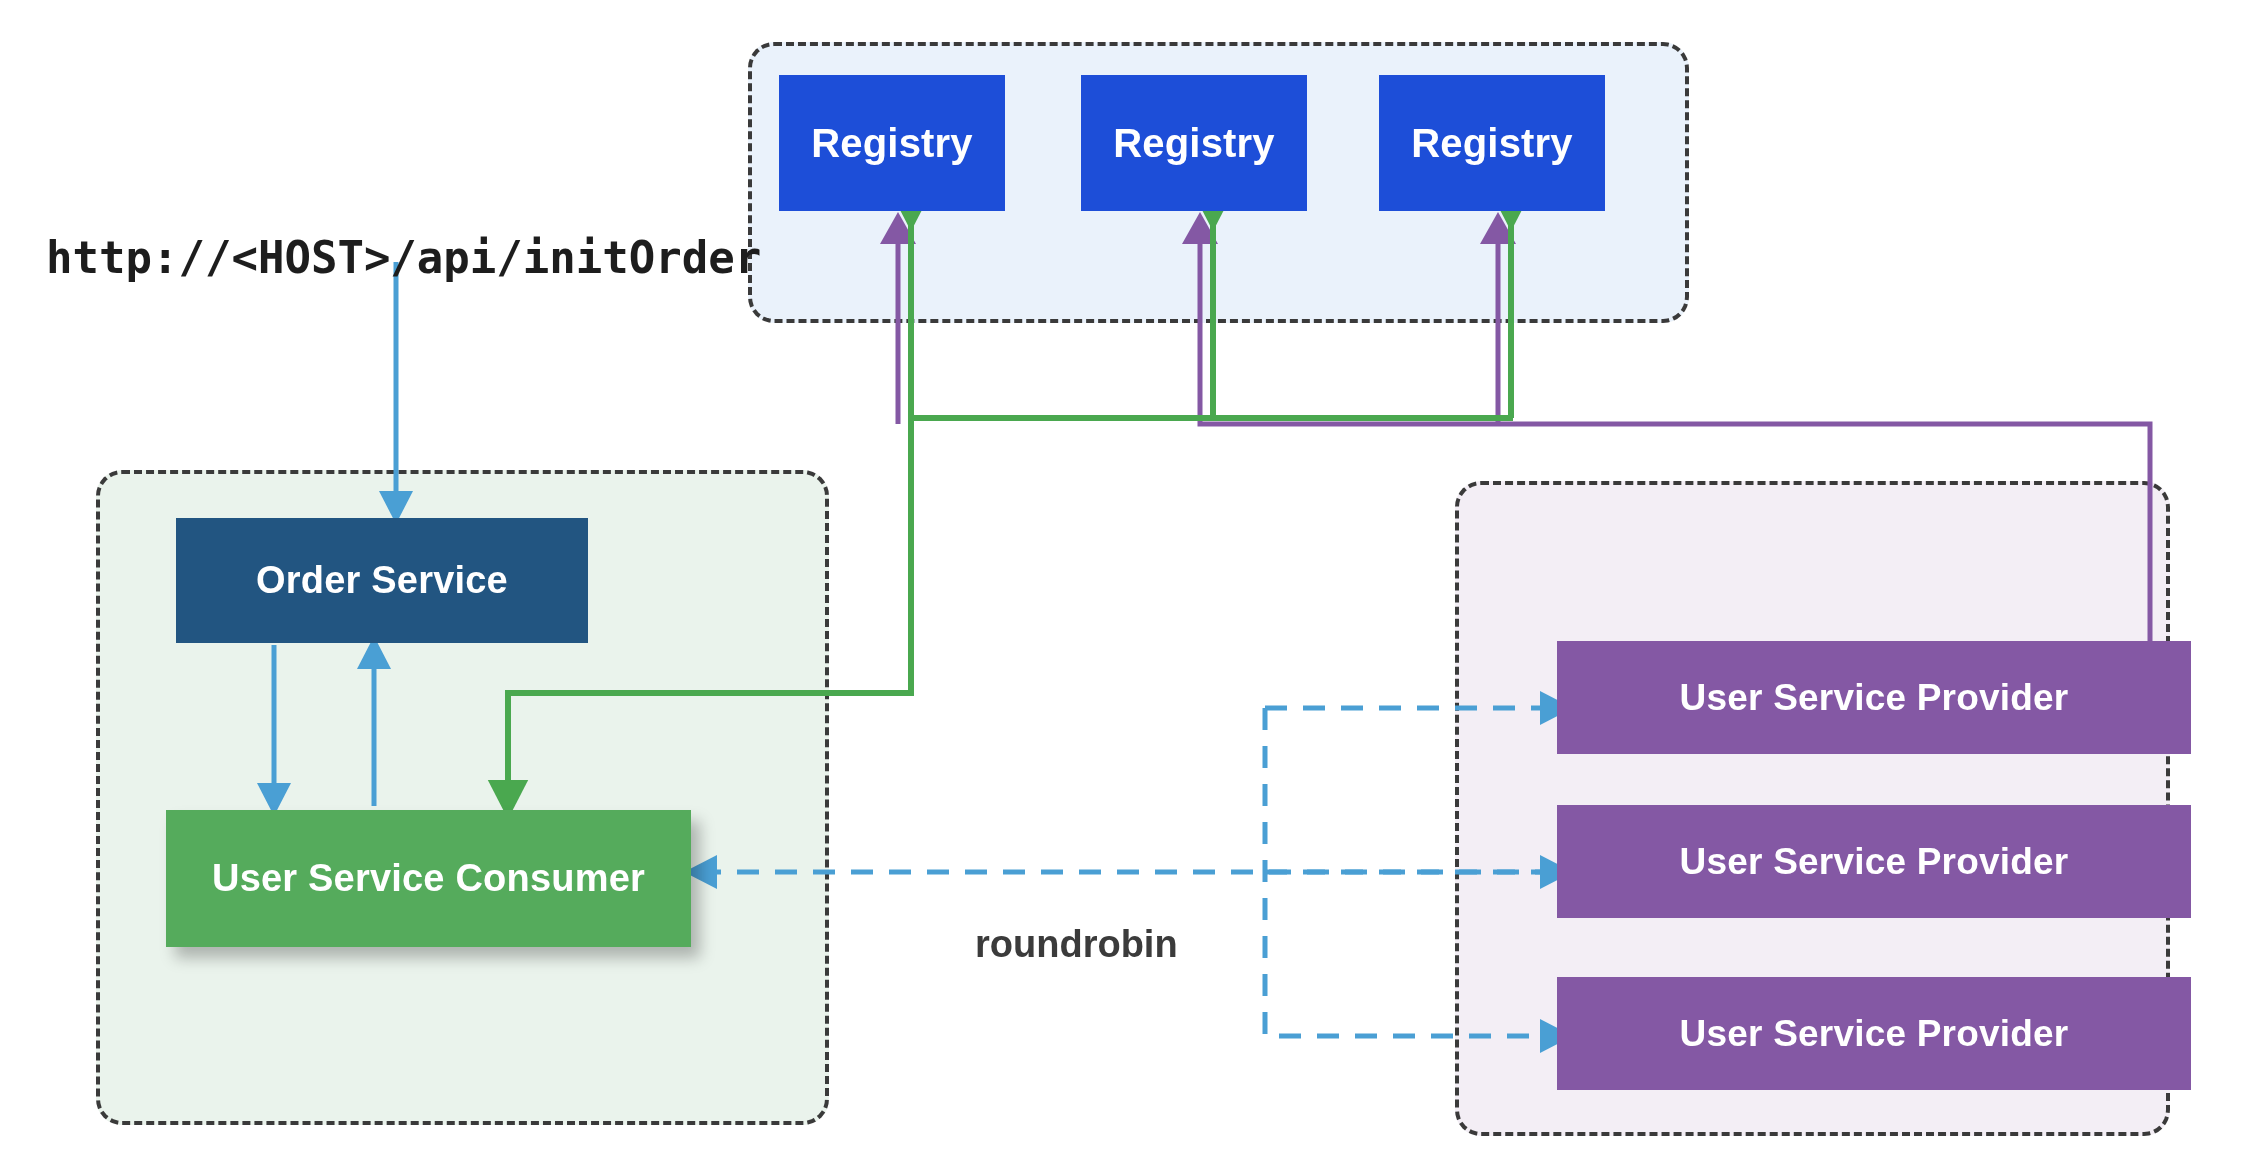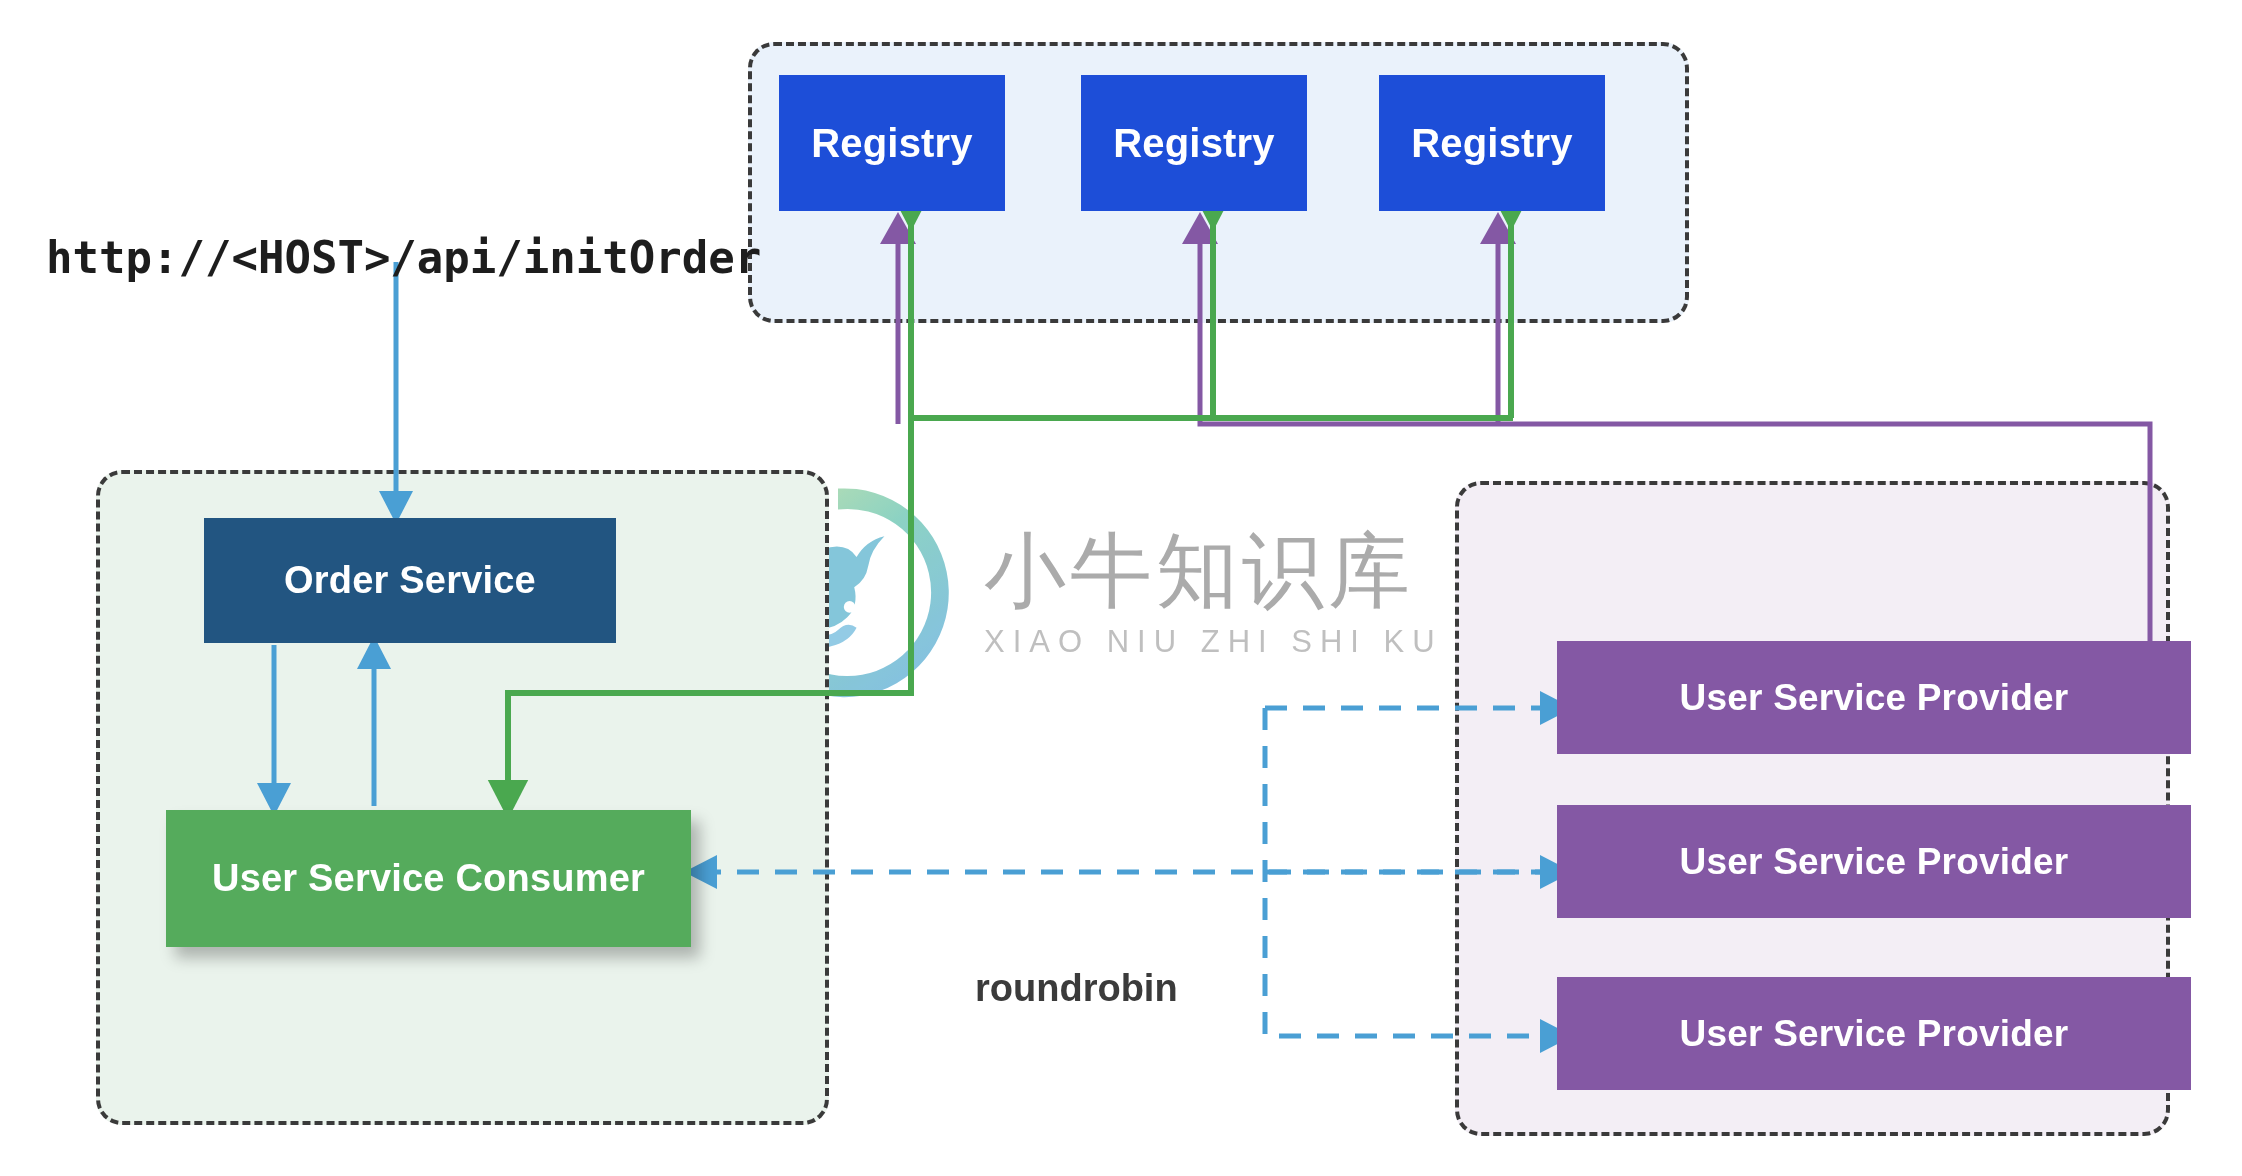--- a/index.html
+++ b/index.html
@@ -66,21 +66,21 @@
     width: 226px;
     height: 136px;
     background: #1d4ed8;
     font-size: 40px;
   }
   #registry-0 { left: 779px; }
   #registry-1 { left: 1081px; }
   #registry-2 { left: 1379px; }
 
   #order-service {
-    left: 204px;  top: 518px;
+    left: 176px;  top: 518px;
     width: 412px; height: 125px;
     background: #225581;
     font-size: 38px;
   }
   #user-service-consumer {
     left: 166px;  top: 810px;
     width: 525px; height: 137px;
     background: #55ab5c;
     font-size: 38px;
     box-shadow: 9px 11px 14px rgba(0,0,0,.26);
@@ -108,21 +108,20 @@
     white-space: nowrap;
   }
   #roundrobin-label {
     position: absolute;
     left: 975px;
     top: 923px;
     font-size: 38px;
     font-weight: bold;
     color: #3b3b3b;
     white-space: nowrap;
-    margin-top: 44px;
   }
 
   
   #watermark {
     position: absolute;
     left: 722px;
     top: 468px;
     width: 700px;
     height: 250px;
     display: flex;
@@ -153,43 +152,20 @@
     letter-spacing: 8px;
     margin-top: 14px;
     white-space: nowrap;
   }
 </style>
 </head>
 <body>
 
 <div id="canvas">
 
-  <div id="watermark">
-    <svg id="watermark-mark" viewBox="0 0 200 200">
-      <defs>
-        <linearGradient id="wmGrad" x1="0" y1="0" x2="0.75" y2="1">
-          <stop offset="0%" stop-color="#b9dda0"></stop>
-          <stop offset="45%" stop-color="#79cbb9"></stop>
-          <stop offset="100%" stop-color="#6fb6dd"></stop>
-        </linearGradient>
-      </defs>
-      <path d="M100 10 A90 90 0 1 1 26 142 L44 132 A72 72 0 1 0 100 28 Z" fill="url(#wmGrad)"></path>
-      <path d="M55 52 q16 4 26 18 q6 -10 18 -10 q11 0 17 9 q8 -14 24 -18
-               q-12 12 -14 26 q-2 12 -12 18 q4 16 -6 26 q-12 12 -30 10
-               q-18 -2 -26 -16 q-8 -14 -2 -28 q-2 -18 -14 -28 q12 -2 19 -7 z" fill="#62b6cf" opacity=".92"></path>
-      <path d="M36 148 q20 -14 44 -12 q14 2 20 -4 q8 -8 16 -2 q-6 12 -22 16
-               q-24 6 -46 14 q-8 -4 -12 -12 z" fill="#79bede" opacity=".95"></path>
-      <circle cx="78" cy="112" r="5" fill="#ffffff"></circle>
-      <circle cx="110" cy="112" r="5" fill="#ffffff"></circle>
-    </svg>
-    <div id="watermark-text">
-      <div id="watermark-cn">小牛知识库</div>
-      <div id="watermark-py">XIAO NIU ZHI SHI KU</div>
-    </div>
-  </div>
 
   <div class="group" id="group-registry"></div>
   <div class="group" id="group-consumer"></div>
   <div class="group" id="group-provider"></div>
 
   <svg id="wires" viewBox="0 0 2242 1176">
     <defs>
       <marker id="ahBlue" markerWidth="8" markerHeight="8" refX="3.4" refY="4" orient="auto" markerUnits="strokeWidth">
         <path d="M0,0.6 L6.6,4 L0,7.4 Z" fill="#4a9fd4"></path>
       </marker>

